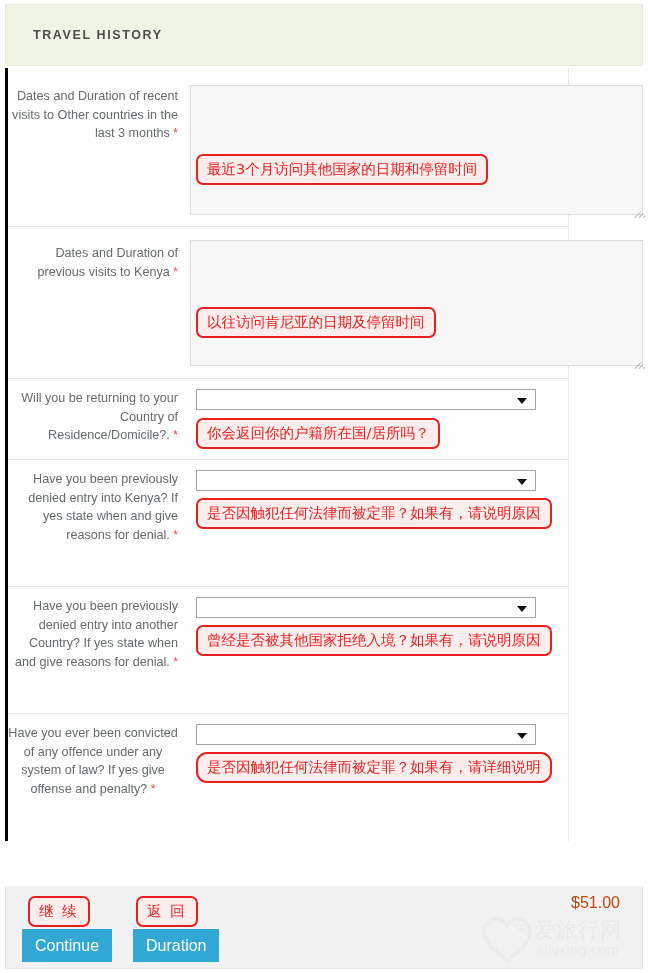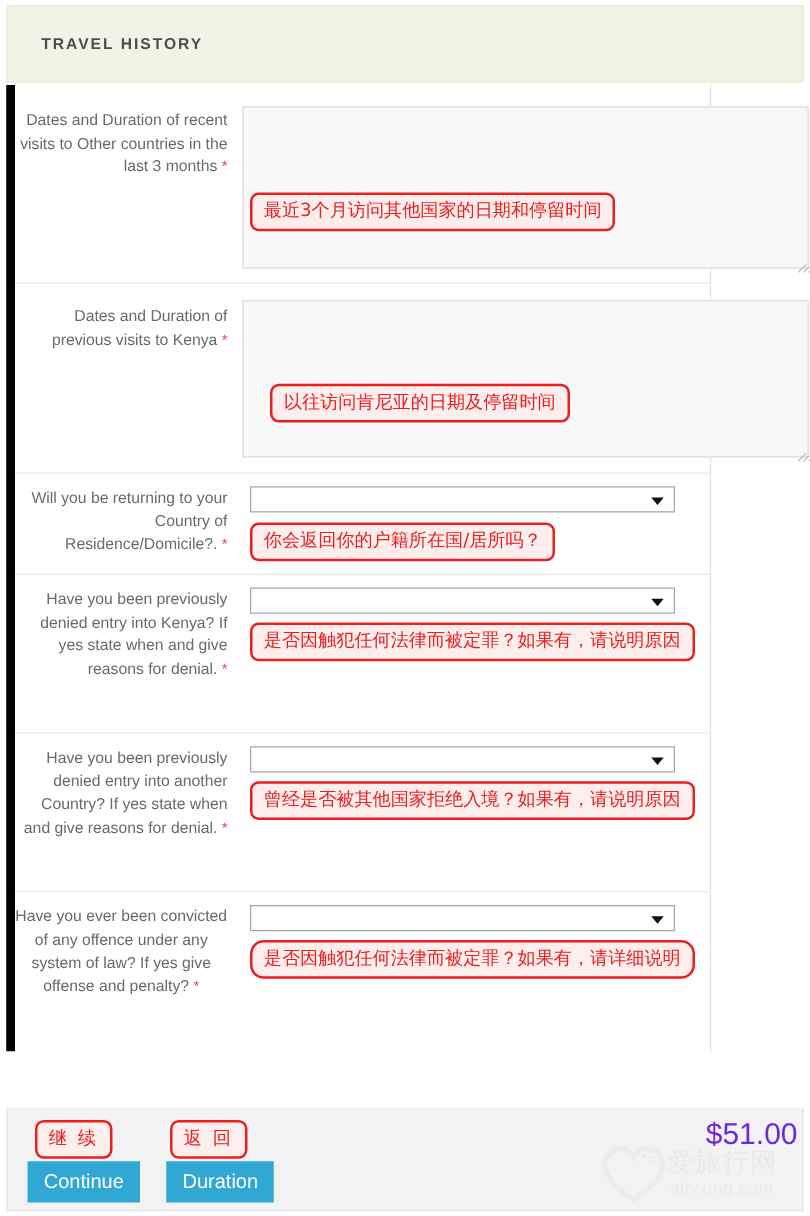--- a/index.html
+++ b/index.html
@@ -22,21 +22,21 @@
   .section-header .title{
     position:absolute;left:27px;top:23px;
     font-size:12.5px;font-weight:bold;letter-spacing:1.6px;
     color:#4d4d4d;
     white-space:nowrap;
   }
 
   
   .form-body{
     position:absolute;left:5px;top:68px;width:564px;
-    border-left:7px solid #000000;
+    border-left:3px solid #000000;
     border-right:1px solid #e6e6e6;
     box-sizing:border-box;
   }
 
   .row{
     position:relative;
     border-bottom:1px solid #e6e6e6;
     box-sizing:border-box;
     background:#fff;
   }
@@ -121,22 +121,22 @@
 
   
   .footer{
     position:absolute;left:5px;top:886px;width:638px;height:83px;
     background:#f2f2f2;
     border:1px solid #e6e6e6;
     border-top:none;
     box-sizing:border-box;
   }
   .price{
-    position:absolute;right:4px;top:8px;
-    font-size:24px;color:#6d28d9;
+    position:absolute;right:22px;top:8px;
+    font-size:16px;color:#c2410c;
     white-space:nowrap;
   }
   .btn{
     position:absolute;top:43px;
     height:33px;
     background:#31a8d4;
     color:#ffffff;
     border:none;
     font-family:"Liberation Sans",sans-serif;
     font-size:16px;
@@ -199,21 +199,21 @@
       <span class="req">*</span>
     </div>
     <div class="field ta-wrap" style="left:182px;top:13px;width:453px;height:126px;">
       <textarea class="ta" style="width: 453px; height: 126px;"></textarea>
       <div class="resize-grip">
           <i></i>
           <i></i>
           <i></i>
         </div>
     </div>
-    <div class="anno" style="left:204px;top:80px;">以往访问肯尼亚的日期及停留时间</div>
+    <div class="anno" style="left:188px;top:80px;">以往访问肯尼亚的日期及停留时间</div>
   </div>
 
   <div class="row" style="height:81px;">
     <div class="label" style="top:10px;">
       <span>Will you be returning to your Country of Residence/Domicile?.</span>
       <span class="req">*</span>
     </div>
     <div class="field" style="left:188px;top:10px;">
       <div class="select-box">
         <span class="sel-value"></span>

